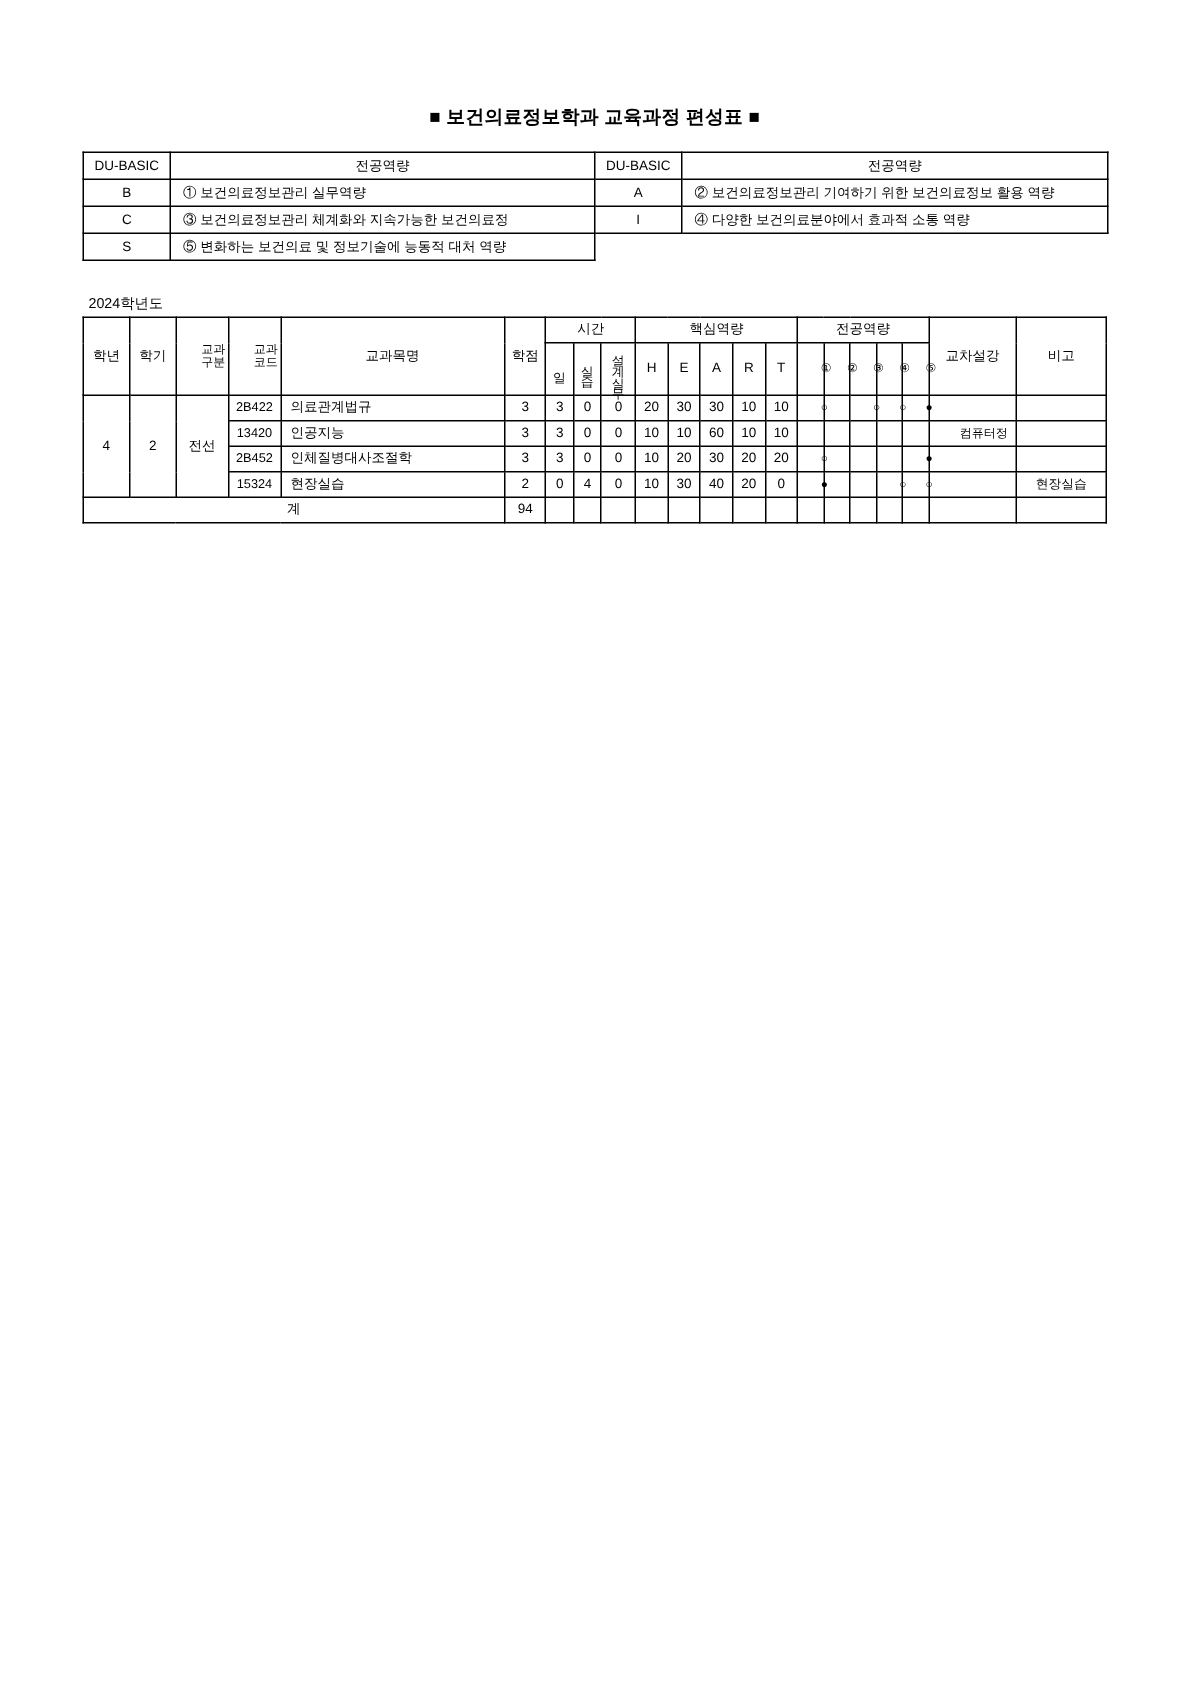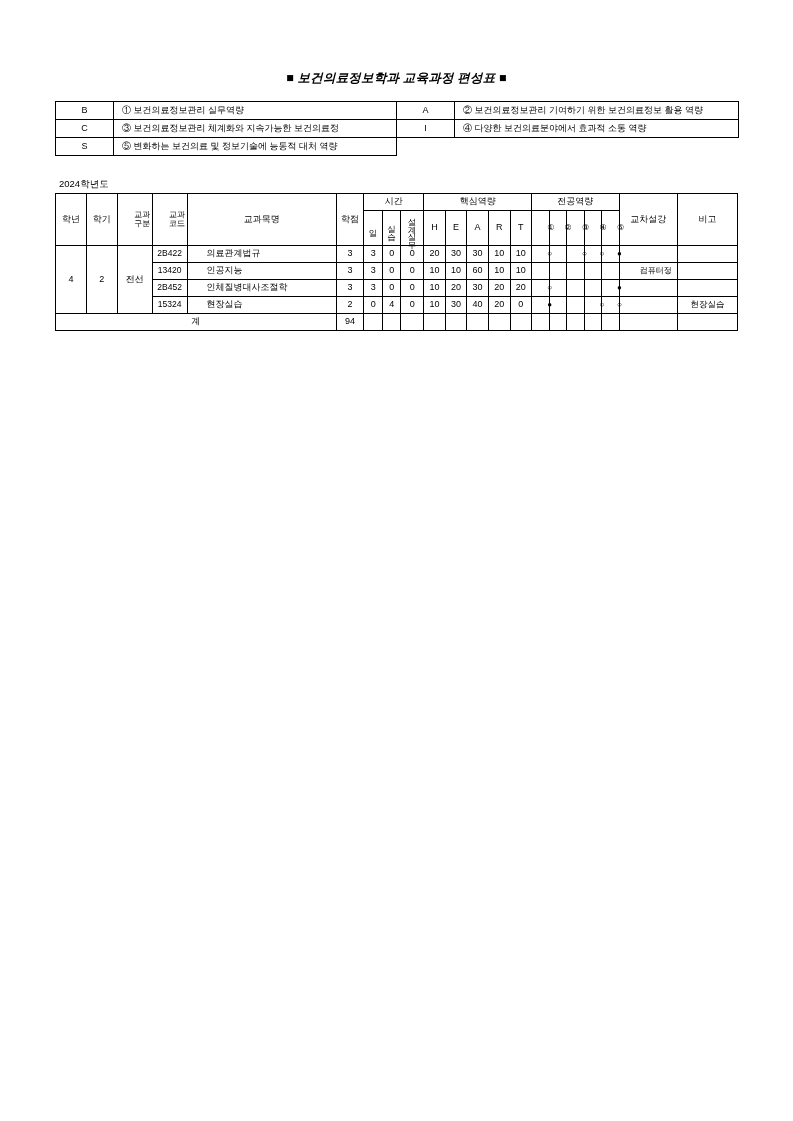--- a/index.html
+++ b/index.html
@@ -21,21 +21,20 @@
     box-sizing: border-box;
     padding: 0 55px;
   }
   .doc-title {
     text-align: center;
     font-size: 12.5px;
     font-weight: bold;
     letter-spacing: 0.2px;
     margin-top: 70px;
     margin-bottom: 14px;
-    font-style: italic;
   }
 
   table {
     border-collapse: collapse;
     table-layout: fixed;
   }
   td, th {
     border: 1px solid #000;
     font-size: 9px;
     font-weight: normal;
@@ -86,21 +85,21 @@
   .vwrap {
     writing-mode: vertical-rl;
     text-orientation: upright;
     letter-spacing: -1px;
     display: inline-block;
     line-height: 1;
     font-size: 8.5px;
   }
   .subj {
     text-align: left;
-    padding-left: 19px;
+    padding-left: 6px;
   }
   .thin { font-size: 8.5px; }
   .tiny { font-size: 8px; padding-left: 15px; }
 
   .sum-label { text-align: center; }
 </style>
 </head>
 <body>
 
 <div class="page">
@@ -108,20 +107,26 @@
   <div class="doc-title">■ 보건의료정보학과 교육과정 편성표 ■</div>
 
   <table class="legend-table">
     <colgroup>
       <col style="width:58px">
       <col style="width:283px">
       <col style="width:58px">
       <col style="width:284px">
     </colgroup>
     <tbody>
+      <tr>
+        <td class="code hdr">DU-BASIC</td>
+        <td class="hdr">전공역량</td>
+        <td class="code hdr">DU-BASIC</td>
+        <td class="hdr">전공역량</td>
+      </tr>
       <tr>
         <td class="code">B</td>
         <td class="desc">① 보건의료정보관리 실무역량</td>
         <td class="code">A</td>
         <td class="desc">② 보건의료정보관리 기여하기 위한 보건의료정보 활용 역량</td>
       </tr>
       <tr>
         <td class="code">C</td>
         <td class="desc">③ 보건의료정보관리 체계화와 지속가능한 보건의료정</td>
         <td class="code">I</td>

